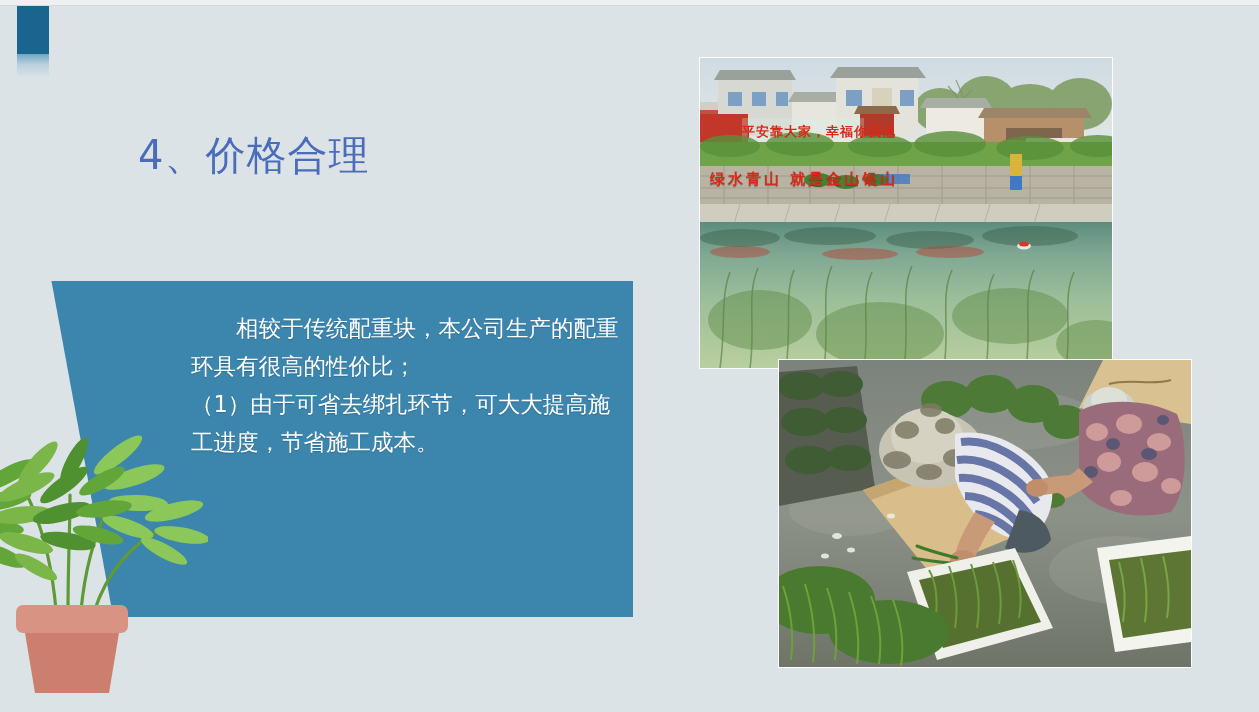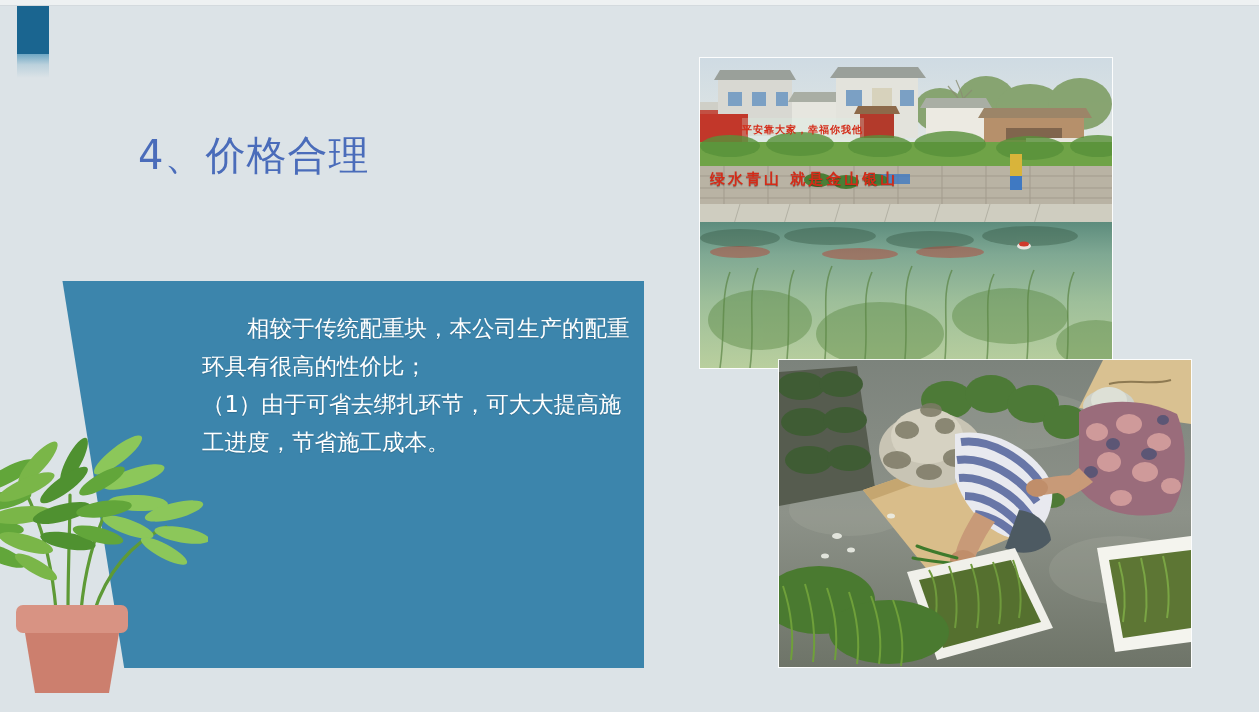--- a/index.html
+++ b/index.html
@@ -56,22 +56,22 @@
     font-weight: 400;
     color: #4a6cba;
     letter-spacing: 1px;
     white-space: nowrap;
     text-align: center;
   }
 
   
   .panel {
     position: absolute;
-    left: 56px; top: 281px;
-    width: 588px; height: 387px;
+    left: 45px; top: 281px;
+    width: 588px; height: 336px;
     background: #3c85ac;
     clip-path: polygon(1.1% 0%, 100% 0%, 100% 100%, 11.6% 100%);
   }
   .panel-text {
     position: absolute;
     left: 146px;
     top: 28px;
     width: 430px;
     color: #ffffff;
     font-family: "DejaVu Sans", "Liberation Sans", sans-serif;
@@ -309,21 +309,21 @@
       <g fill="#5c8a44" opacity="0.45">
         <ellipse cx="60" cy="262" rx="52" ry="30"></ellipse>
         <ellipse cx="180" cy="276" rx="64" ry="32"></ellipse>
         <ellipse cx="310" cy="258" rx="58" ry="28"></ellipse>
         <ellipse cx="396" cy="286" rx="40" ry="24"></ellipse>
       </g>
 
       <ellipse cx="324" cy="188" rx="7" ry="3.5" fill="#e8e6e0"></ellipse>
       <ellipse cx="324" cy="186" rx="5" ry="2.5" fill="#cf3a2c"></ellipse>
     </svg>
-    <div class="photo-caption" style="left:42px; top:65px; font-size:10px; letter-spacing:1px;text-align:right;">平安靠大家，幸福你我他</div>
+    <div class="photo-caption" style="left:42px; top:65px; font-size:13px; letter-spacing:1px;text-align:right;">平安靠大家，幸福你我他</div>
     <div class="photo-caption" style="left:10px; top:112px; font-size:15px; letter-spacing:3px; text-shadow:0 1px 1px rgba(0,0,0,0.3);">绿水青山  就是金山银山</div>
   </div>
 
   <div class="photo" id="photo-planting">
     <svg viewBox="0 0 412 307" preserveAspectRatio="none" xmlns="http://www.w3.org/2000/svg">
       <defs>
         <linearGradient id="mudG" x1="0" y1="0" x2="0" y2="1">
           <stop offset="0%" stop-color="#7c837c"></stop>
           <stop offset="50%" stop-color="#8d9289"></stop>
           <stop offset="100%" stop-color="#6e7468"></stop>

